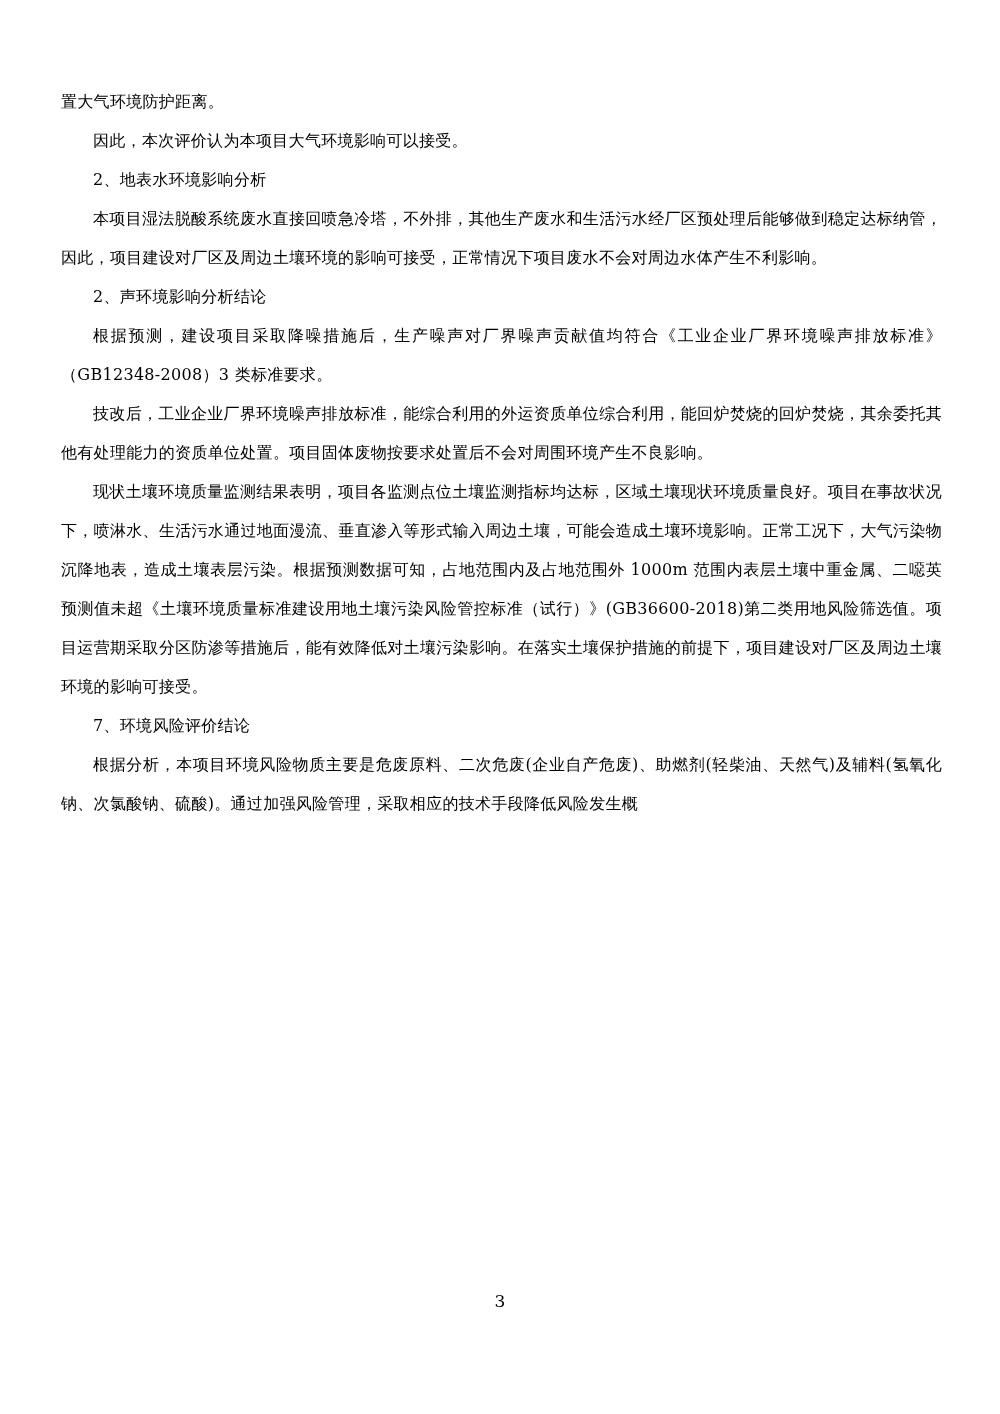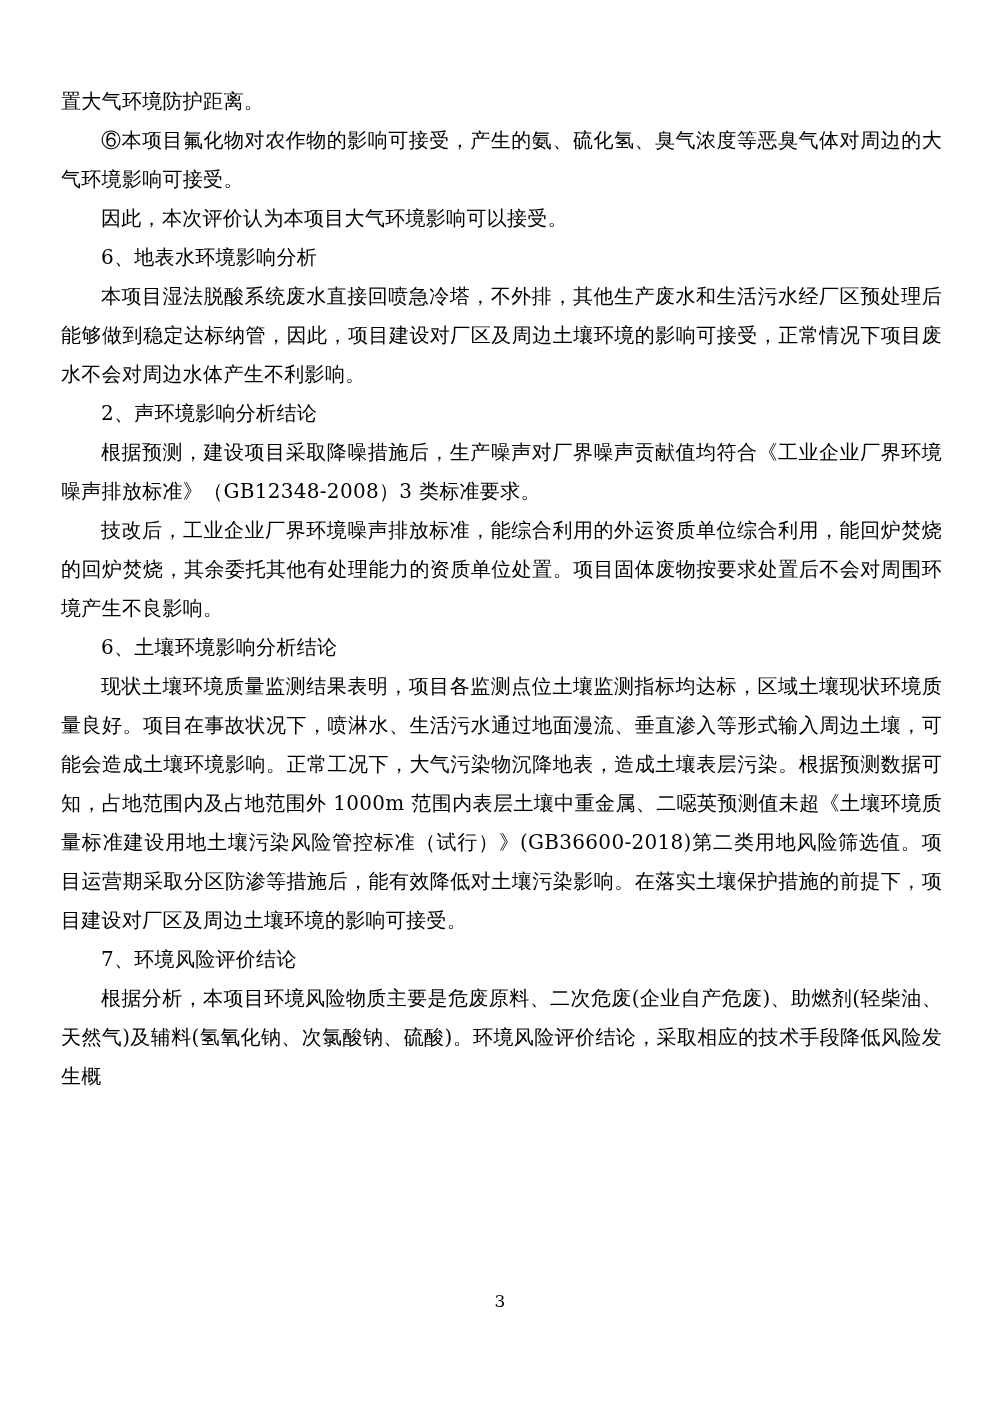--- a/index.html
+++ b/index.html
@@ -15,21 +15,21 @@
     background: #ffffff;
     color: #000000;
     font-family: "DejaVu Serif", "Liberation Serif", serif;
     overflow: hidden;
   }
   .content {
     position: absolute;
     top: 82px;
     left: 61px;
     width: 881px;
-    font-size: 20px;
+    font-size: 16px;
     line-height: 39px;
     text-align: justify;
     text-justify: inter-ideograph;
     letter-spacing: 0.3px;
   }
   .content p {
     margin: 0;
     padding: 0;
   }
   .content p.indent {
@@ -44,26 +44,24 @@
     font-size: 17px;
     line-height: 22px;
   }
 </style>
 </head>
 <body>
 
 <div class="page">
   <div class="content">
     <p>置大气环境防护距离。</p>
-    <p class="indent">⑥本项目氟化物对农作物的影响可接受，产生的氨、硫化氢、臭气浓度等恶臭气体对周边的大气环境影响可接受。</p>
     <p class="indent">因此，本次评价认为本项目大气环境影响可以接受。</p>
-    <p class="indent">6、地表水环境影响分析</p>
+    <p class="indent">2、地表水环境影响分析</p>
     <p class="indent">本项目湿法脱酸系统废水直接回喷急冷塔，不外排，其他生产废水和生活污水经厂区预处理后能够做到稳定达标纳管，因此，项目建设对厂区及周边土壤环境的影响可接受，正常情况下项目废水不会对周边水体产生不利影响。</p>
     <p class="indent">2、声环境影响分析结论</p>
     <p class="indent">根据预测，建设项目采取降噪措施后，生产噪声对厂界噪声贡献值均符合《工业企业厂界环境噪声排放标准》（GB12348-2008）3 类标准要求。</p>
     <p class="indent">技改后，工业企业厂界环境噪声排放标准，能综合利用的外运资质单位综合利用，能回炉焚烧的回炉焚烧，其余委托其他有处理能力的资质单位处置。项目固体废物按要求处置后不会对周围环境产生不良影响。</p>
-    <p class="indent">6、土壤环境影响分析结论</p>
     <p class="indent">现状土壤环境质量监测结果表明，项目各监测点位土壤监测指标均达标，区域土壤现状环境质量良好。项目在事故状况下，喷淋水、生活污水通过地面漫流、垂直渗入等形式输入周边土壤，可能会造成土壤环境影响。正常工况下，大气污染物沉降地表，造成土壤表层污染。根据预测数据可知，占地范围内及占地范围外 1000m 范围内表层土壤中重金属、二噁英预测值未超《土壤环境质量标准建设用地土壤污染风险管控标准（试行）》(GB36600-2018)第二类用地风险筛选值。项目运营期采取分区防渗等措施后，能有效降低对土壤污染影响。在落实土壤保护措施的前提下，项目建设对厂区及周边土壤环境的影响可接受。</p>
     <p class="indent">7、环境风险评价结论</p>
-    <p class="indent">根据分析，本项目环境风险物质主要是危废原料、二次危废(企业自产危废)、助燃剂(轻柴油、天然气)及辅料(氢氧化钠、次氯酸钠、硫酸)。环境风险评价结论，采取相应的技术手段降低风险发生概</p>
+    <p class="indent">根据分析，本项目环境风险物质主要是危废原料、二次危废(企业自产危废)、助燃剂(轻柴油、天然气)及辅料(氢氧化钠、次氯酸钠、硫酸)。通过加强风险管理，采取相应的技术手段降低风险发生概</p>
   </div>
   <div class="page-footer">3</div>
 </div>
 
 </body></html>

